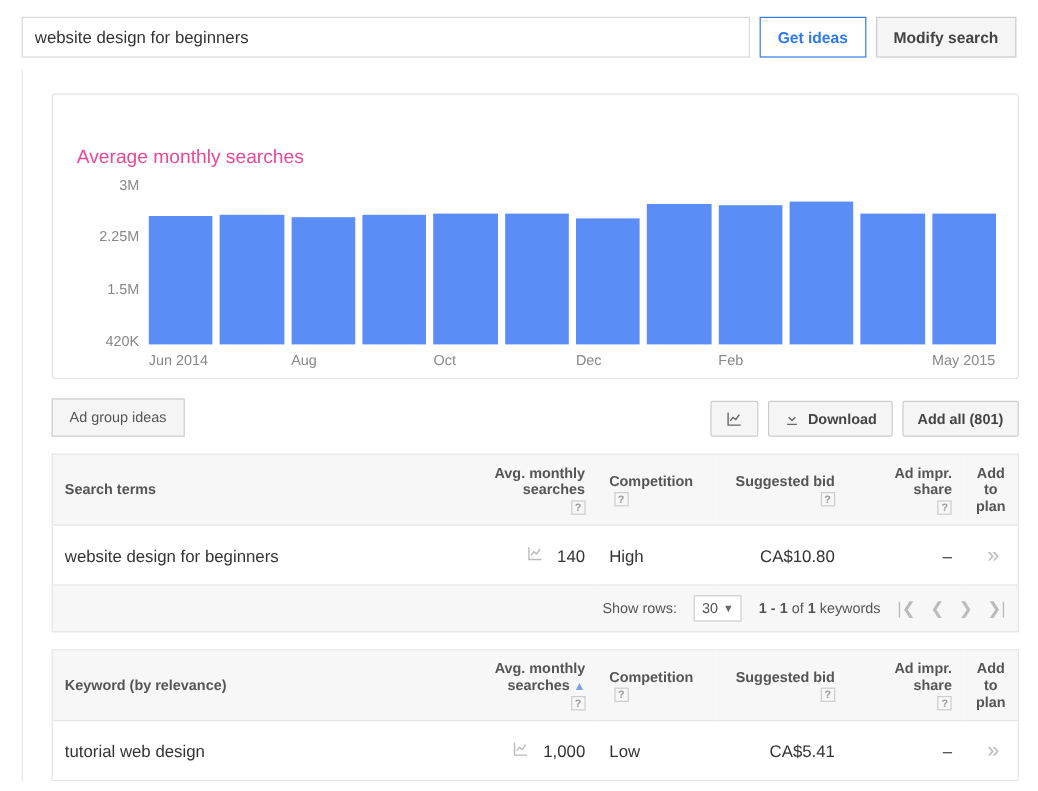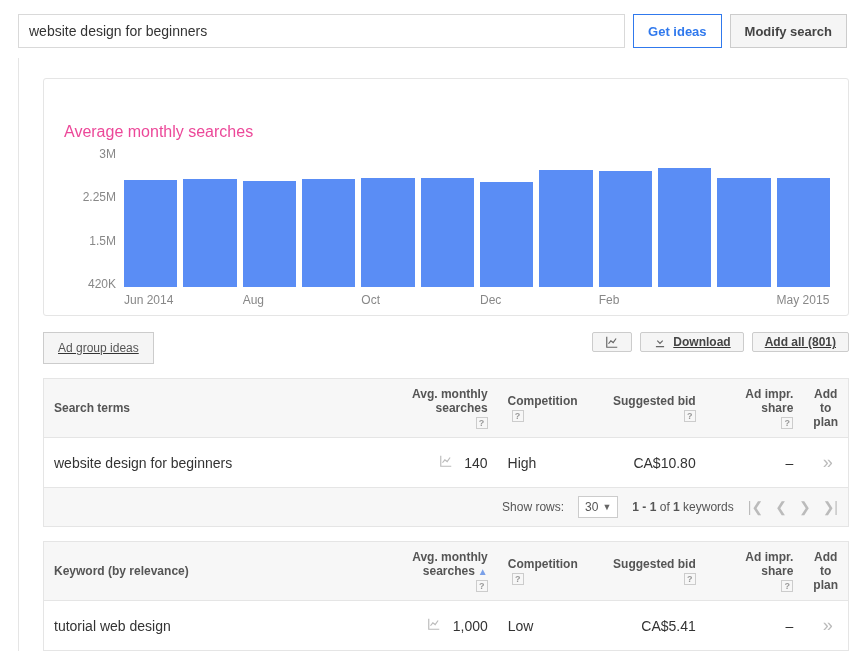--- a/index.html
+++ b/index.html
@@ -91,23 +91,22 @@
   }
   .bar { flex: 1; background: #5a8df5; }
   .x-axis {
     display: flex;
     gap: 6px;
     margin-top: 6px;
   }
   .x-label { flex: 1; text-align: left; color: #888; font-size: 12px; min-height: 14px; }
   .toolbar-row {
     display: flex;
-    align-items: flex-start;
+    align-items: flex-end;
     margin-bottom: 14px;
-    text-decoration: underline;
   }
   .tabs { display: flex; }
   .tab {
     border: 1px solid #ccc;
     background: #f5f5f5;
     padding: 8px 14px;
     font-size: 12px;
     color: #555;
     cursor: pointer;
   }
@@ -117,21 +116,21 @@
     color: #333;
     font-weight: bold;
   }
   .tab + .tab { border-left: none; }
   .spacer { flex: 1; }
   .toolbar-btns { display: flex; gap: 8px; }
   .small-btn {
     border: 1px solid #ccc;
     background: #f5f5f5;
     padding: 0 12px;
-    height: 20px;
+    height: 30px;
     font-size: 12px;
     color: #444;
     font-weight: bold;
     cursor: pointer;
     display: inline-flex;
     align-items: center;
     gap: 6px;
     border-radius: 2px;
   }
   .icon-svg { width: 14px; height: 14px; }

